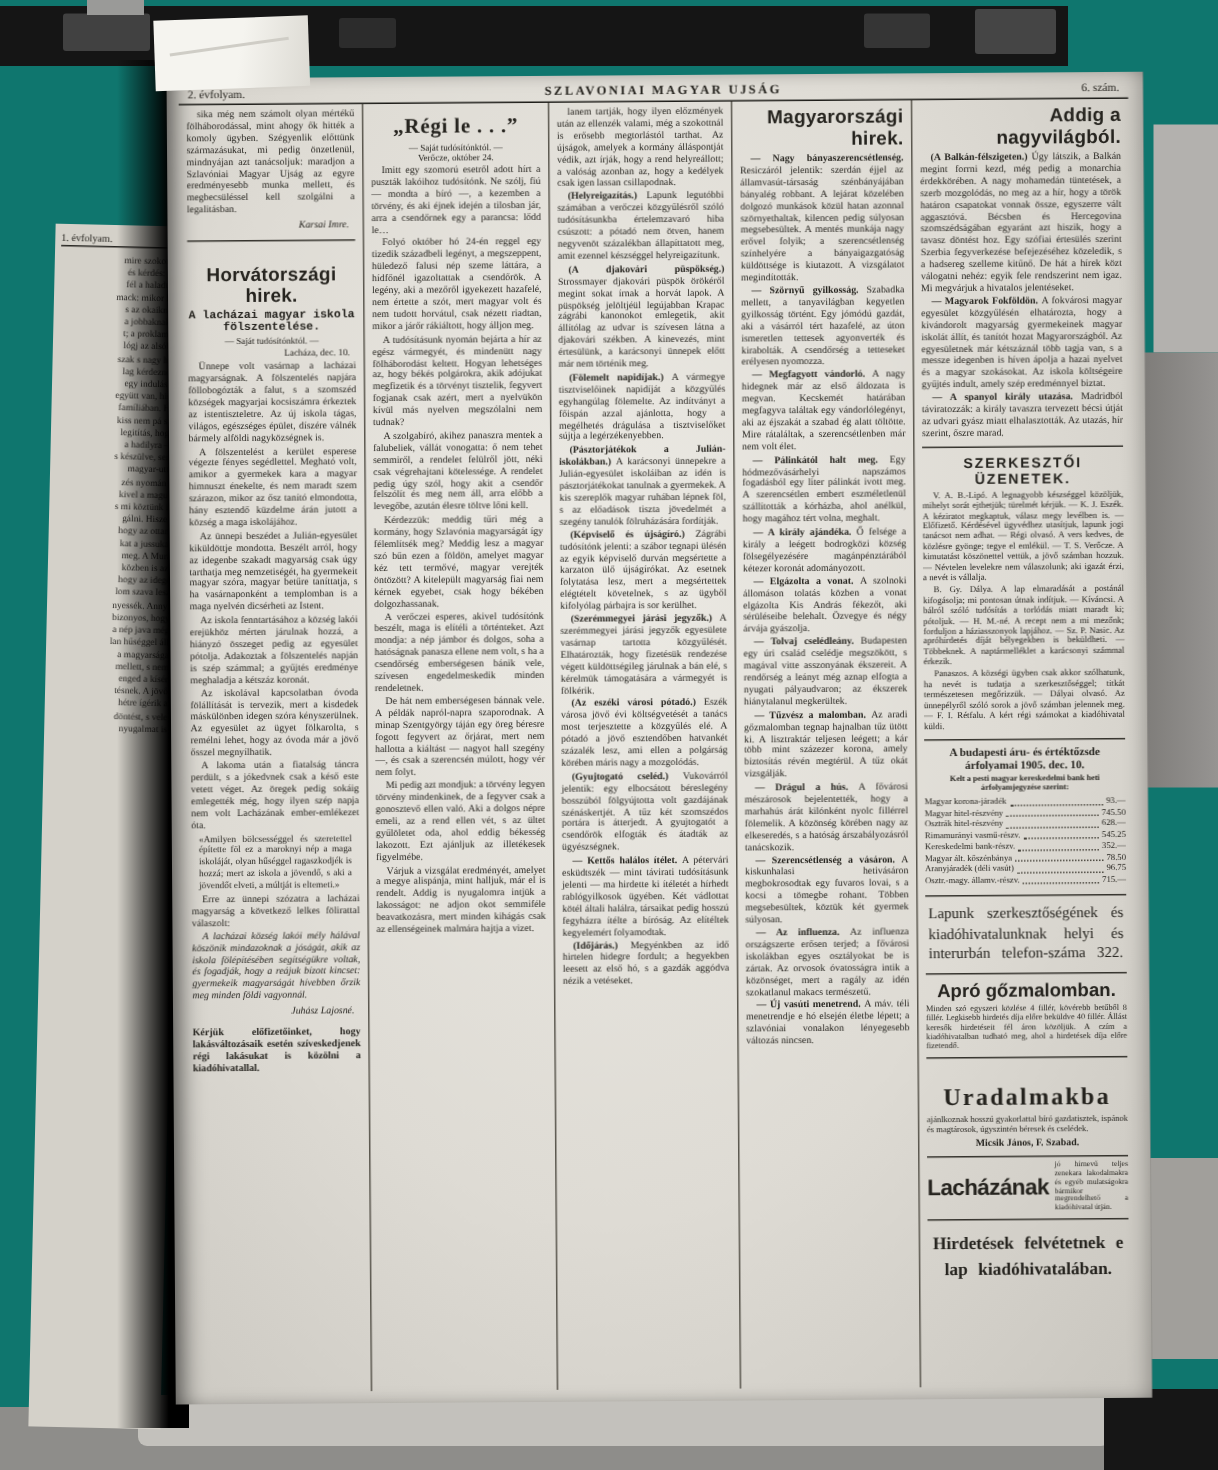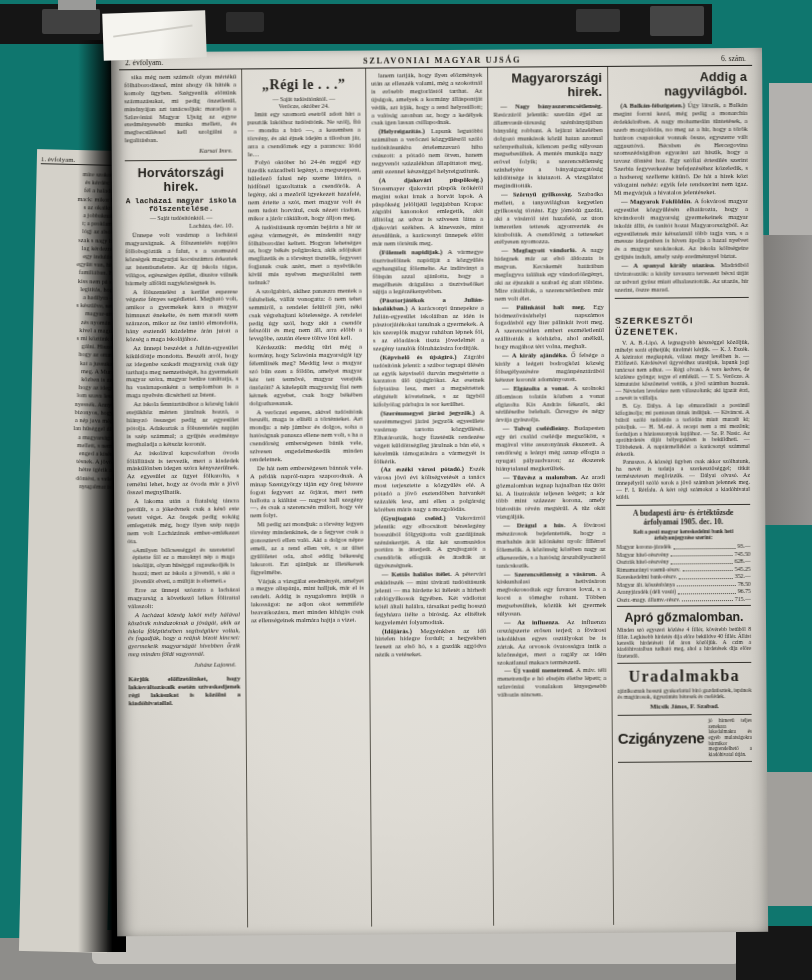--- a/index.html
+++ b/index.html
@@ -49,48 +49,48 @@
   .col{box-sizing:border-box;padding:3px 5px 0;overflow:hidden;}
   .col + .col{border-left:1px solid #5a574e;}
   .c1{width:122px;}.c2{width:124px;}.c3{width:122px;}.c4{width:120px;}.c5{width:145px;}
 
   .body-text p{margin:0 0 1px;text-indent:7px;font-size:6.6px;line-height:7.9px;
                text-align:justify;color:#26241f;}
   .tiny p{font-size:5.9px;line-height:6.9px;}
   .body-text p b{font-weight:bold;}
   .sig{text-align:right;font-size:6.6px;font-style:italic;padding:2px 4px 3px 0;}
   .sect{font-family:"Liberation Sans",sans-serif;font-weight:bold;text-align:center;
-        font-size:12.6px;margin:3px 0;border-top:1px solid #35332d;padding-top:5px;letter-spacing:.2px;}
+        font-size:12.6px;margin:3px 0;border-top:1px solid #35332d;padding-top:15px;letter-spacing:.2px;}
   .sect.top{border-top:none;padding-top:0;margin-top:1px;text-align:right;}
   .subhead{font-family:Liberation Mono, monospace;font-weight:bold;text-align:center;
            font-size:7.7px;margin:0 0 2px;}
   .meta{text-align:center;font-size:6.1px;margin:1px 0;}
   .dateline{text-align:right;font-size:6.3px;margin:1px 4px 2px 0;}
   .art-title{font-family:"Liberation Serif",serif;font-weight:bold;text-align:center;
              font-size:14px;margin:5px 0 3px;letter-spacing:.5px;}
   .quote p{font-size:6.2px;text-indent:0;padding:0 5px;}
   .italics p{font-style:italic;}
   .notice{font-weight:bold;font-size:6.7px;line-height:7.9px;text-align:justify;margin-top:4px;}
 
-  .editor-head{font-family:"Liberation Sans",sans-serif;font-weight:bold;
+  .editor-head{font-family:"Liberation Sans",sans-serif;font-weight:bold;text-align:center;
                font-size:9.4px;letter-spacing:1.2px;border-top:1px solid #35332d;
-               margin:4px 0 3px;padding-top:16px;}
+               margin:4px 0 3px;padding-top:4px;}
   .stock{border-top:1px solid #35332d;margin-top:4px;padding-top:3px;}
   .stock-title{font-weight:bold;font-size:7.5px;text-align:center;line-height:1.25;}
   .stock-sub{font-weight:bold;font-size:5.4px;text-align:center;margin:2px 0 3px;}
   .srow{display:flex;font-size:5.8px;line-height:7.5px;}
   .srow .n{white-space:nowrap;}
   .srow .dots{flex:1;border-bottom:1px dotted #4a473f;margin:0 2px 2px;}
   .srow .v{white-space:nowrap;}
   .phone{border-top:1px solid #35332d;margin-top:5px;padding:5px 2px 4px;
          font-size:10px;line-height:1.32;text-align:justify;word-spacing:5px;}
   .apro-head{font-family:"Liberation Sans",sans-serif;font-weight:bold;text-align:center;
              font-size:12.4px;border-top:1px solid #35332d;margin:2px 0;padding-top:4px;}
   .apro-text{font-size:5.5px;line-height:6.3px;text-align:justify;}
-  .urad{text-align:center;border-top:1px solid #35332d;margin-top:4px;padding-top:4px;}
+  .urad{text-align:center;border-top:1px solid #35332d;margin-top:4px;padding-top:18px;}
   .urad-title{font-weight:bold;font-size:16px;letter-spacing:1.5px;}
   .urad-text{font-size:5.7px;line-height:6.5px;text-align:justify;margin-top:2px;}
   .urad-sign{font-weight:bold;font-size:6.6px;margin-top:2px;}
   .cigany{display:flex;gap:4px;align-items:center;border-top:1px solid #35332d;
           border-bottom:1px solid #35332d;margin-top:5px;padding:3px 0;}
   .cigany-title{font-family:"Liberation Sans",sans-serif;font-weight:bold;font-size:15px;
                 letter-spacing:-.4px;white-space:nowrap;}
   .cigany-text{font-size:5.1px;line-height:5.7px;text-align:justify;flex:1;}
   .hird{font-weight:bold;font-size:11.6px;line-height:1.5;text-align:center;
         word-spacing:4px;margin-top:7px;}
@@ -304,28 +304,30 @@
                 <span class="dots"></span>
                 <span class="v">96.75</span>
               </div>
               <div class="srow">
                 <span class="n">Osztr.-magy. államv.-részv.</span>
                 <span class="dots"></span>
                 <span class="v">715.—</span>
               </div>
             </div>
         </div>
+        <div class="phone">Lapunk szerkesztőségének és kiadóhivatalunknak helyi és interurbán telefon-száma 322.</div>
         <h3 class="apro-head">Apró gőzmalomban.</h3>
         <div class="apro-text">Minden szó egyszeri közlése 4 fillér, kövérebb betűből 8 fillér. Legkisebb hirdetés díja előre beküldve 40 fillér. Állást keresők hirdetéseit fél áron közöljük. A czím a kiadóhivatalban tudható meg, ahol a hirdetések díja előre fizetendő.</div>
         <div class="urad">
           <div class="urad-title">Uradalmakba</div>
           <div class="urad-text">ajánlkoznak hosszú gyakorlattal bíró gazdatisztek, ispánok és magtárosok, úgyszintén béresek és cselédek.</div>
           <div class="urad-sign">Micsik János, F. Szabad.</div>
         </div>
         <div class="cigany">
-          <span class="cigany-title">Czigányzene</span>
+          <span class="cigany-title">Lacházának</span>
           <span class="cigany-text">jó hírnevű teljes zenekara lakodalmakra és egyéb mulatságokra bármikor megrendelhető a kiadóhivatal útján.</span>
         </div>
+        <div class="hird">Hirdetések felvétetnek e lap kiadóhivatalában.</div>
       </section>
 
     </div>
   </div>
 </div>
 
 </body></html>

